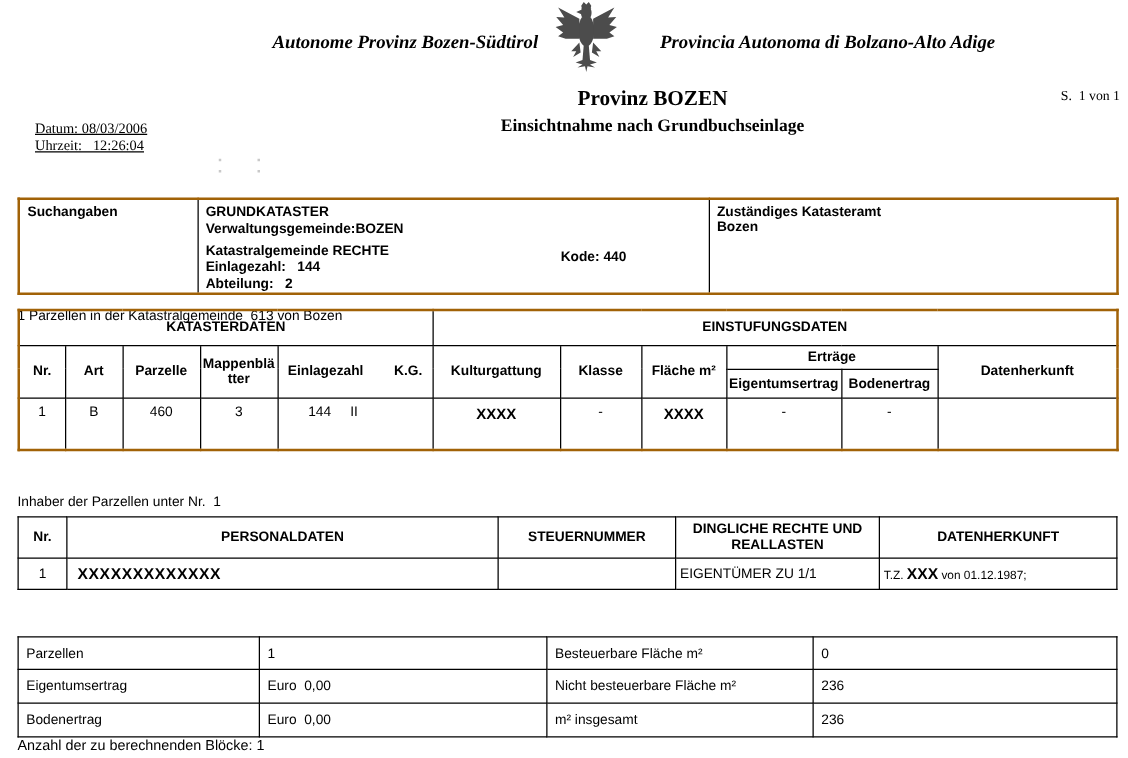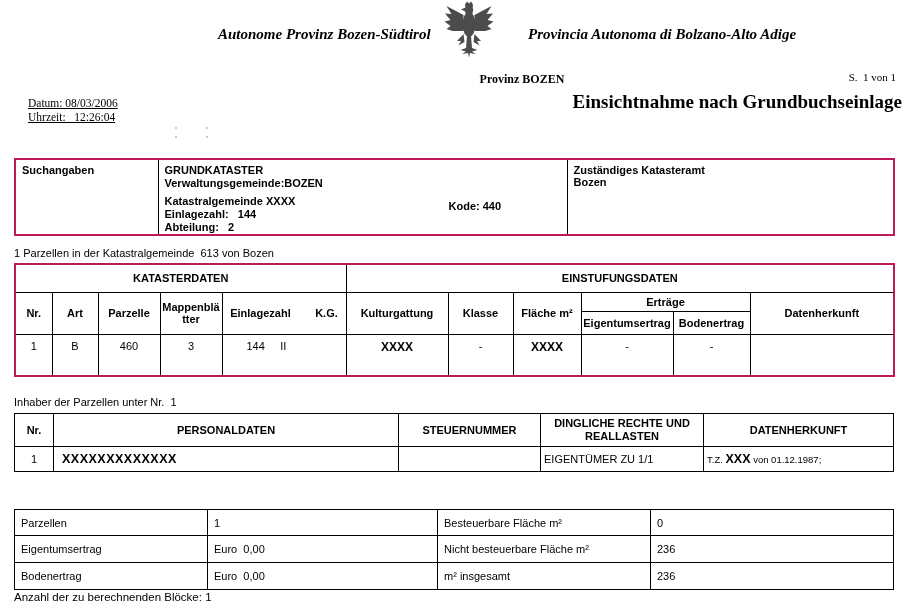--- a/index.html
+++ b/index.html
@@ -8,29 +8,29 @@
   .abs{position:absolute;}
   .serif{font-family:"Liberation Serif",serif;}
   .pre{white-space:pre;}
   .b{font-weight:bold;}
   
   .hdr-left{left:218px;top:26px;font-size:15px;font-style:italic;font-weight:bold;}
   .hdr-right{left:528px;top:26px;font-size:15px;font-style:italic;font-weight:bold;}
   .eagle{left:444px;top:1px;}
   .page-num{right:6px;top:71px;font-size:11px;text-align:center;}
   .title-block{left:142px;top:70px;width:760px;text-align:center;}
-  .province{font-size:12px;font-weight:bold;line-height:18px;}
-  .main-title{font-size:19px;font-weight:bold;line-height:24px;margin-top:2px;text-align:right;}
+  .province{font-size:17px;font-weight:bold;line-height:18px;}
+  .main-title{font-size:14px;font-weight:bold;line-height:24px;margin-top:2px;}
   .subtitle{font-size:15px;font-weight:bold;line-height:18px;margin-top:9px;}
   .datetime{left:28px;top:96px;font-size:11.5px;line-height:14px;text-decoration:underline;}
   .dot{position:absolute;width:2px;height:2px;background:#c9c9c9;}
   
   table.t{border-collapse:collapse;table-layout:fixed;}
   table.t td{border:1px solid #000;font-size:11px;overflow:hidden;}
-  table.thick{border:2px solid #be185d;}
+  table.thick{border:2px solid #a16207;}
   
   .search-t td{vertical-align:top;padding:4px 0 0 6px;}
   .search-lines div{font-weight:bold;line-height:13px;}
   .gap{height:5px;}
   .kode{position:absolute;left:290px;top:40px;font-weight:bold;font-size:11px;}
   
   .sec-h{font-size:11px;font-weight:normal;}
   .uebersicht-h{font-family:"Liberation Serif",serif;font-size:16px;font-weight:bold;
                 font-variant:small-caps;letter-spacing:0.5px;}
   .footer-line{font-size:11.5px;}
@@ -102,37 +102,37 @@
     <tbody>
         <tr>
       <td>
         <span class="b">Suchangaben</span>
       </td>
       <td style="position:relative;">
         <div class="search-lines">
           <div class="pre">GRUNDKATASTER</div>
           <div class="pre">Verwaltungsgemeinde:BOZEN</div>
           <div class="gap"></div>
-          <div class="pre">Katastralgemeinde XXXX</div>
+          <div class="pre">Katastralgemeinde RECHTE</div>
           <div class="pre">Einlagezahl:   144</div>
           <div class="pre">Abteilung:   2</div>
         </div>
         <div class="kode">Kode: 440</div>
       </td>
       <td>
         <div class="b">Zuständiges Katasteramt</div>
         <div class="b">Bozen</div>
       </td>
     </tr>
   </tbody>
     </table>
 
   <div class="abs sec-h pre" style="left:14px;top:247px;">1 Parzellen in der Katastralgemeinde  613 von Bozen</div>
 
-  <table class="t thick parcels-t abs" style="left:14px;top:263px;width:879px;">
+  <table class="t thick parcels-t abs" style="left:14px;top:247px;width:879px;">
     <colgroup>
       <col style="width:37px">
         <col style="width:46px">
         <col style="width:62px">
         <col style="width:62px">
       <col style="width:124px">
         <col style="width:102px">
         <col style="width:65px">
         <col style="width:68px">
       <col style="width:92px">

